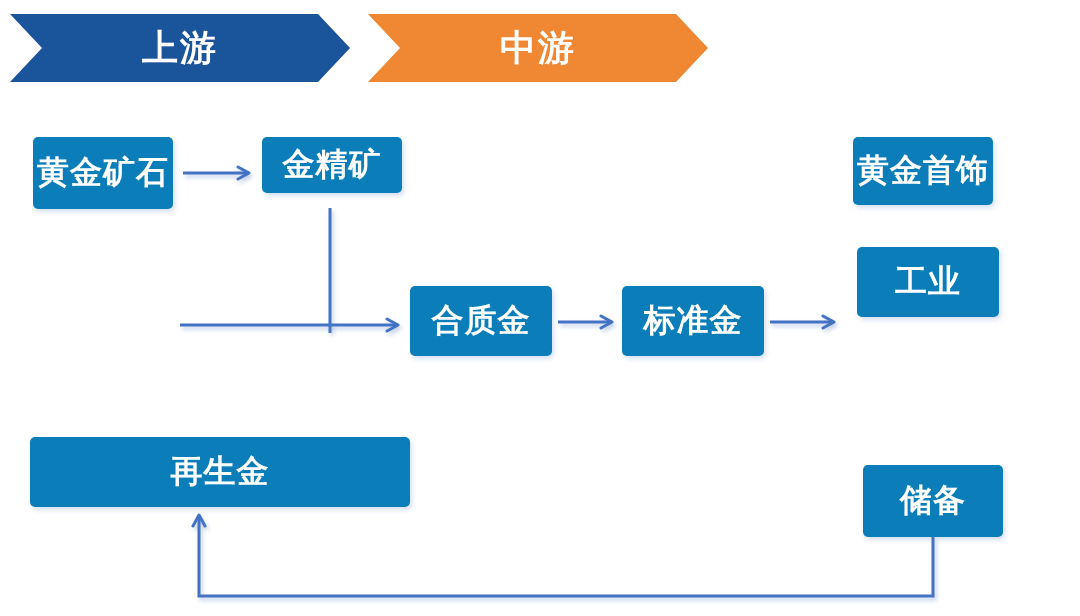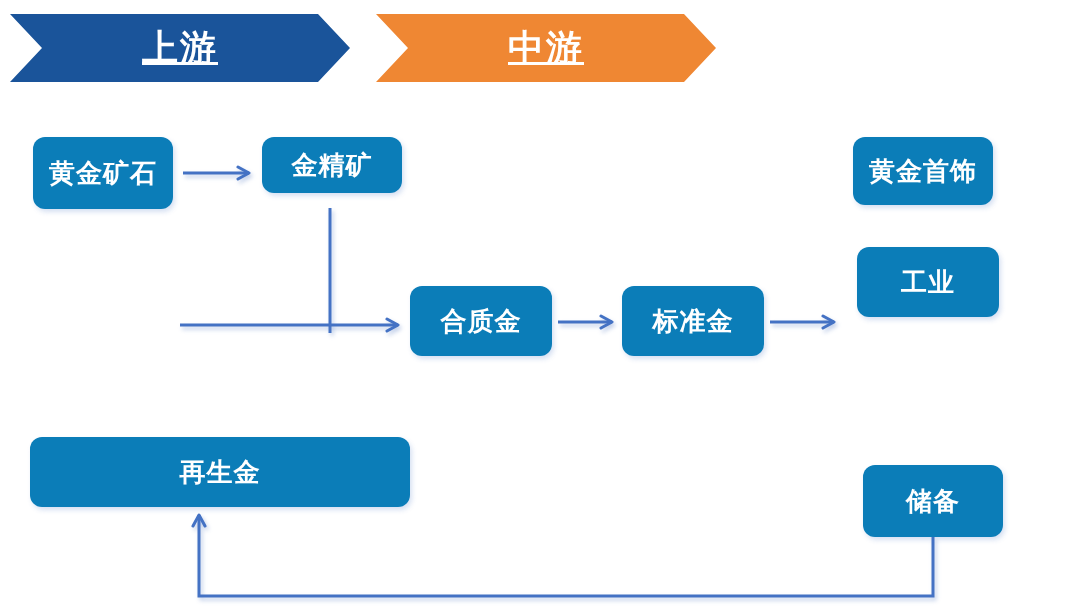--- a/index.html
+++ b/index.html
@@ -19,32 +19,31 @@
     background:var(--background);
     overflow:hidden;
     font-family:"Liberation Sans","DejaVu Sans",sans-serif;
   }
   
   .banner{
     position:absolute;top:14px;height:68px;
     display:flex;align-items:center;justify-content:center;
     color:var(--text);font-size:36px;font-weight:bold;letter-spacing:2px;
     clip-path:polygon(0 0, calc(100% - 32px) 0, 100% 50%, calc(100% - 32px) 100%, 0 100%, 32px 50%);
-    text-decoration:underline;
   }
   .banner.up{left:10px;width:340px;background:var(--banner-upstream);}
-  .banner.mid{left:376px;width:340px;background:var(--banner-midstream);text-align:right;}
+  .banner.mid{left:368px;width:340px;background:var(--banner-midstream);text-align:right;}
   .banner.down{left:702px;width:364px;background:var(--banner-downstream);}
   
   .node{
     position:absolute;
     background:var(--node-fill);
-    border-radius:12px;
+    border-radius:5px;
     display:flex;align-items:center;justify-content:center;
-    color:var(--text);font-size:26px;font-weight:bold;letter-spacing:1px;
+    color:var(--text);font-size:32px;font-weight:bold;letter-spacing:1px;
     box-shadow:2px 3px 5px rgba(68,114,196,0.22);
   }
   
   svg.connectors{position:absolute;left:0;top:0;width:1080px;height:616px;pointer-events:none;}
   .connector-line{
     stroke:var(--connector);
     stroke-width:3;
     fill:none;
     stroke-linejoin:miter;
     filter:drop-shadow(2px 3px 2px rgba(100,134,200,0.40));

